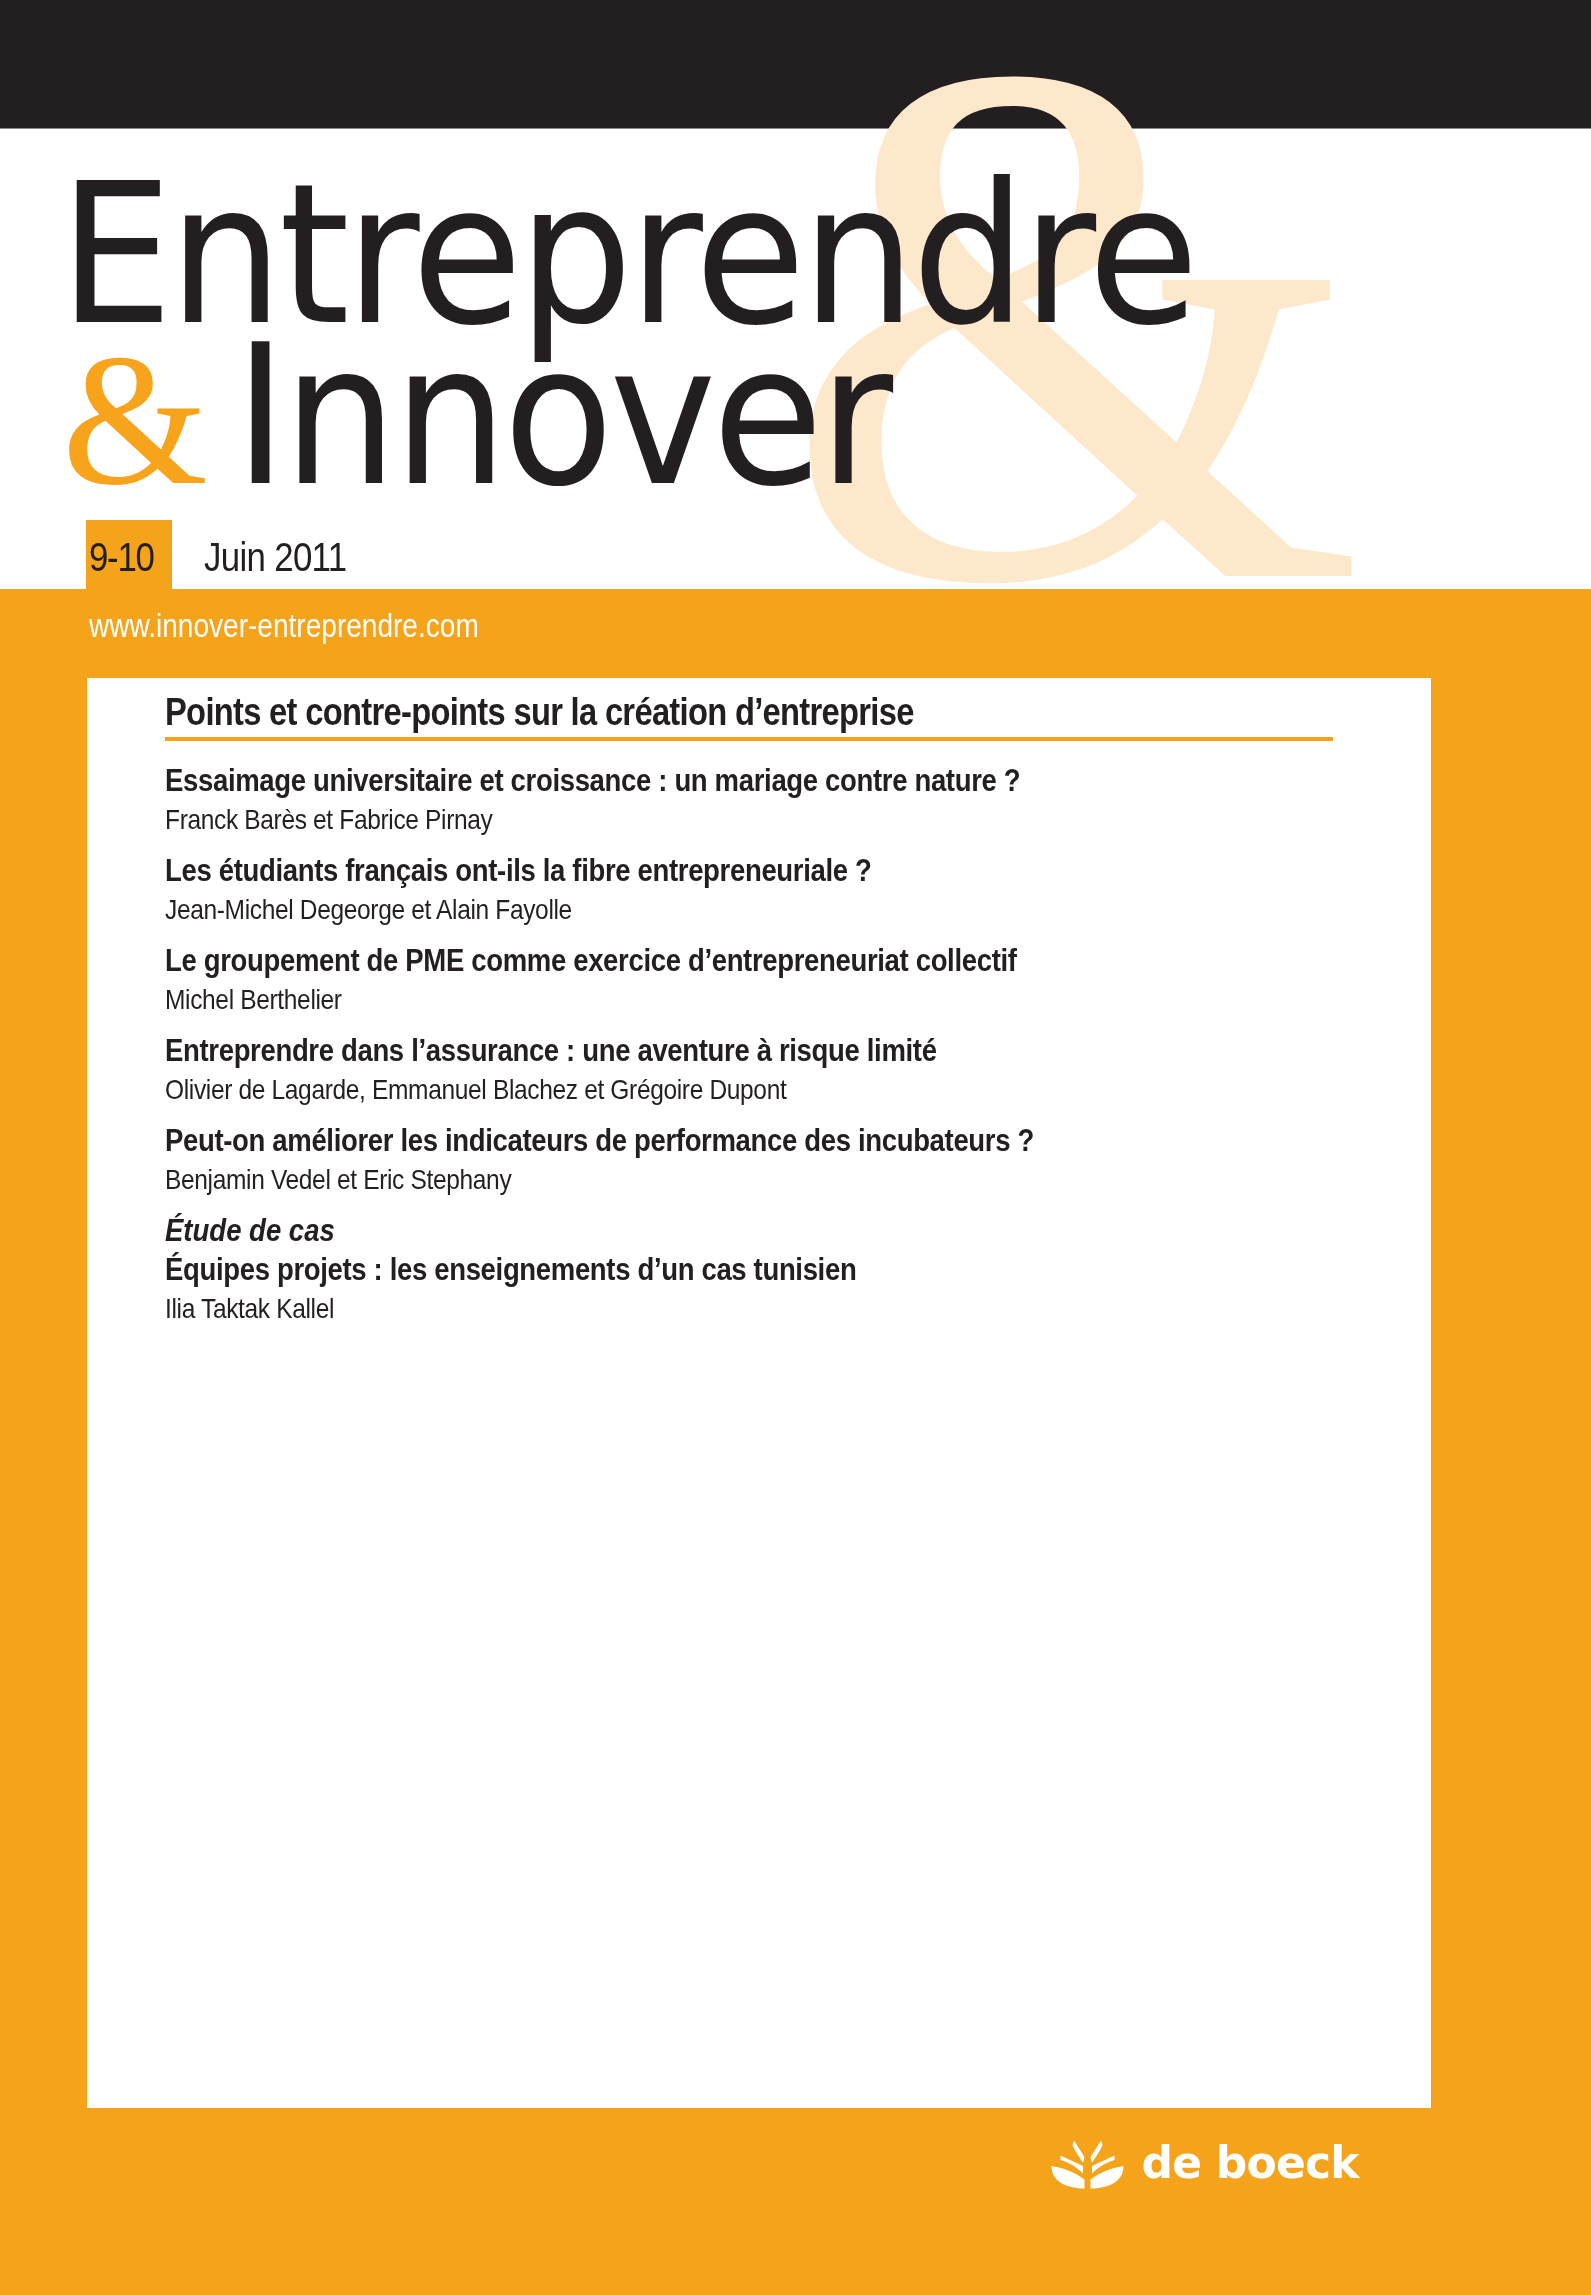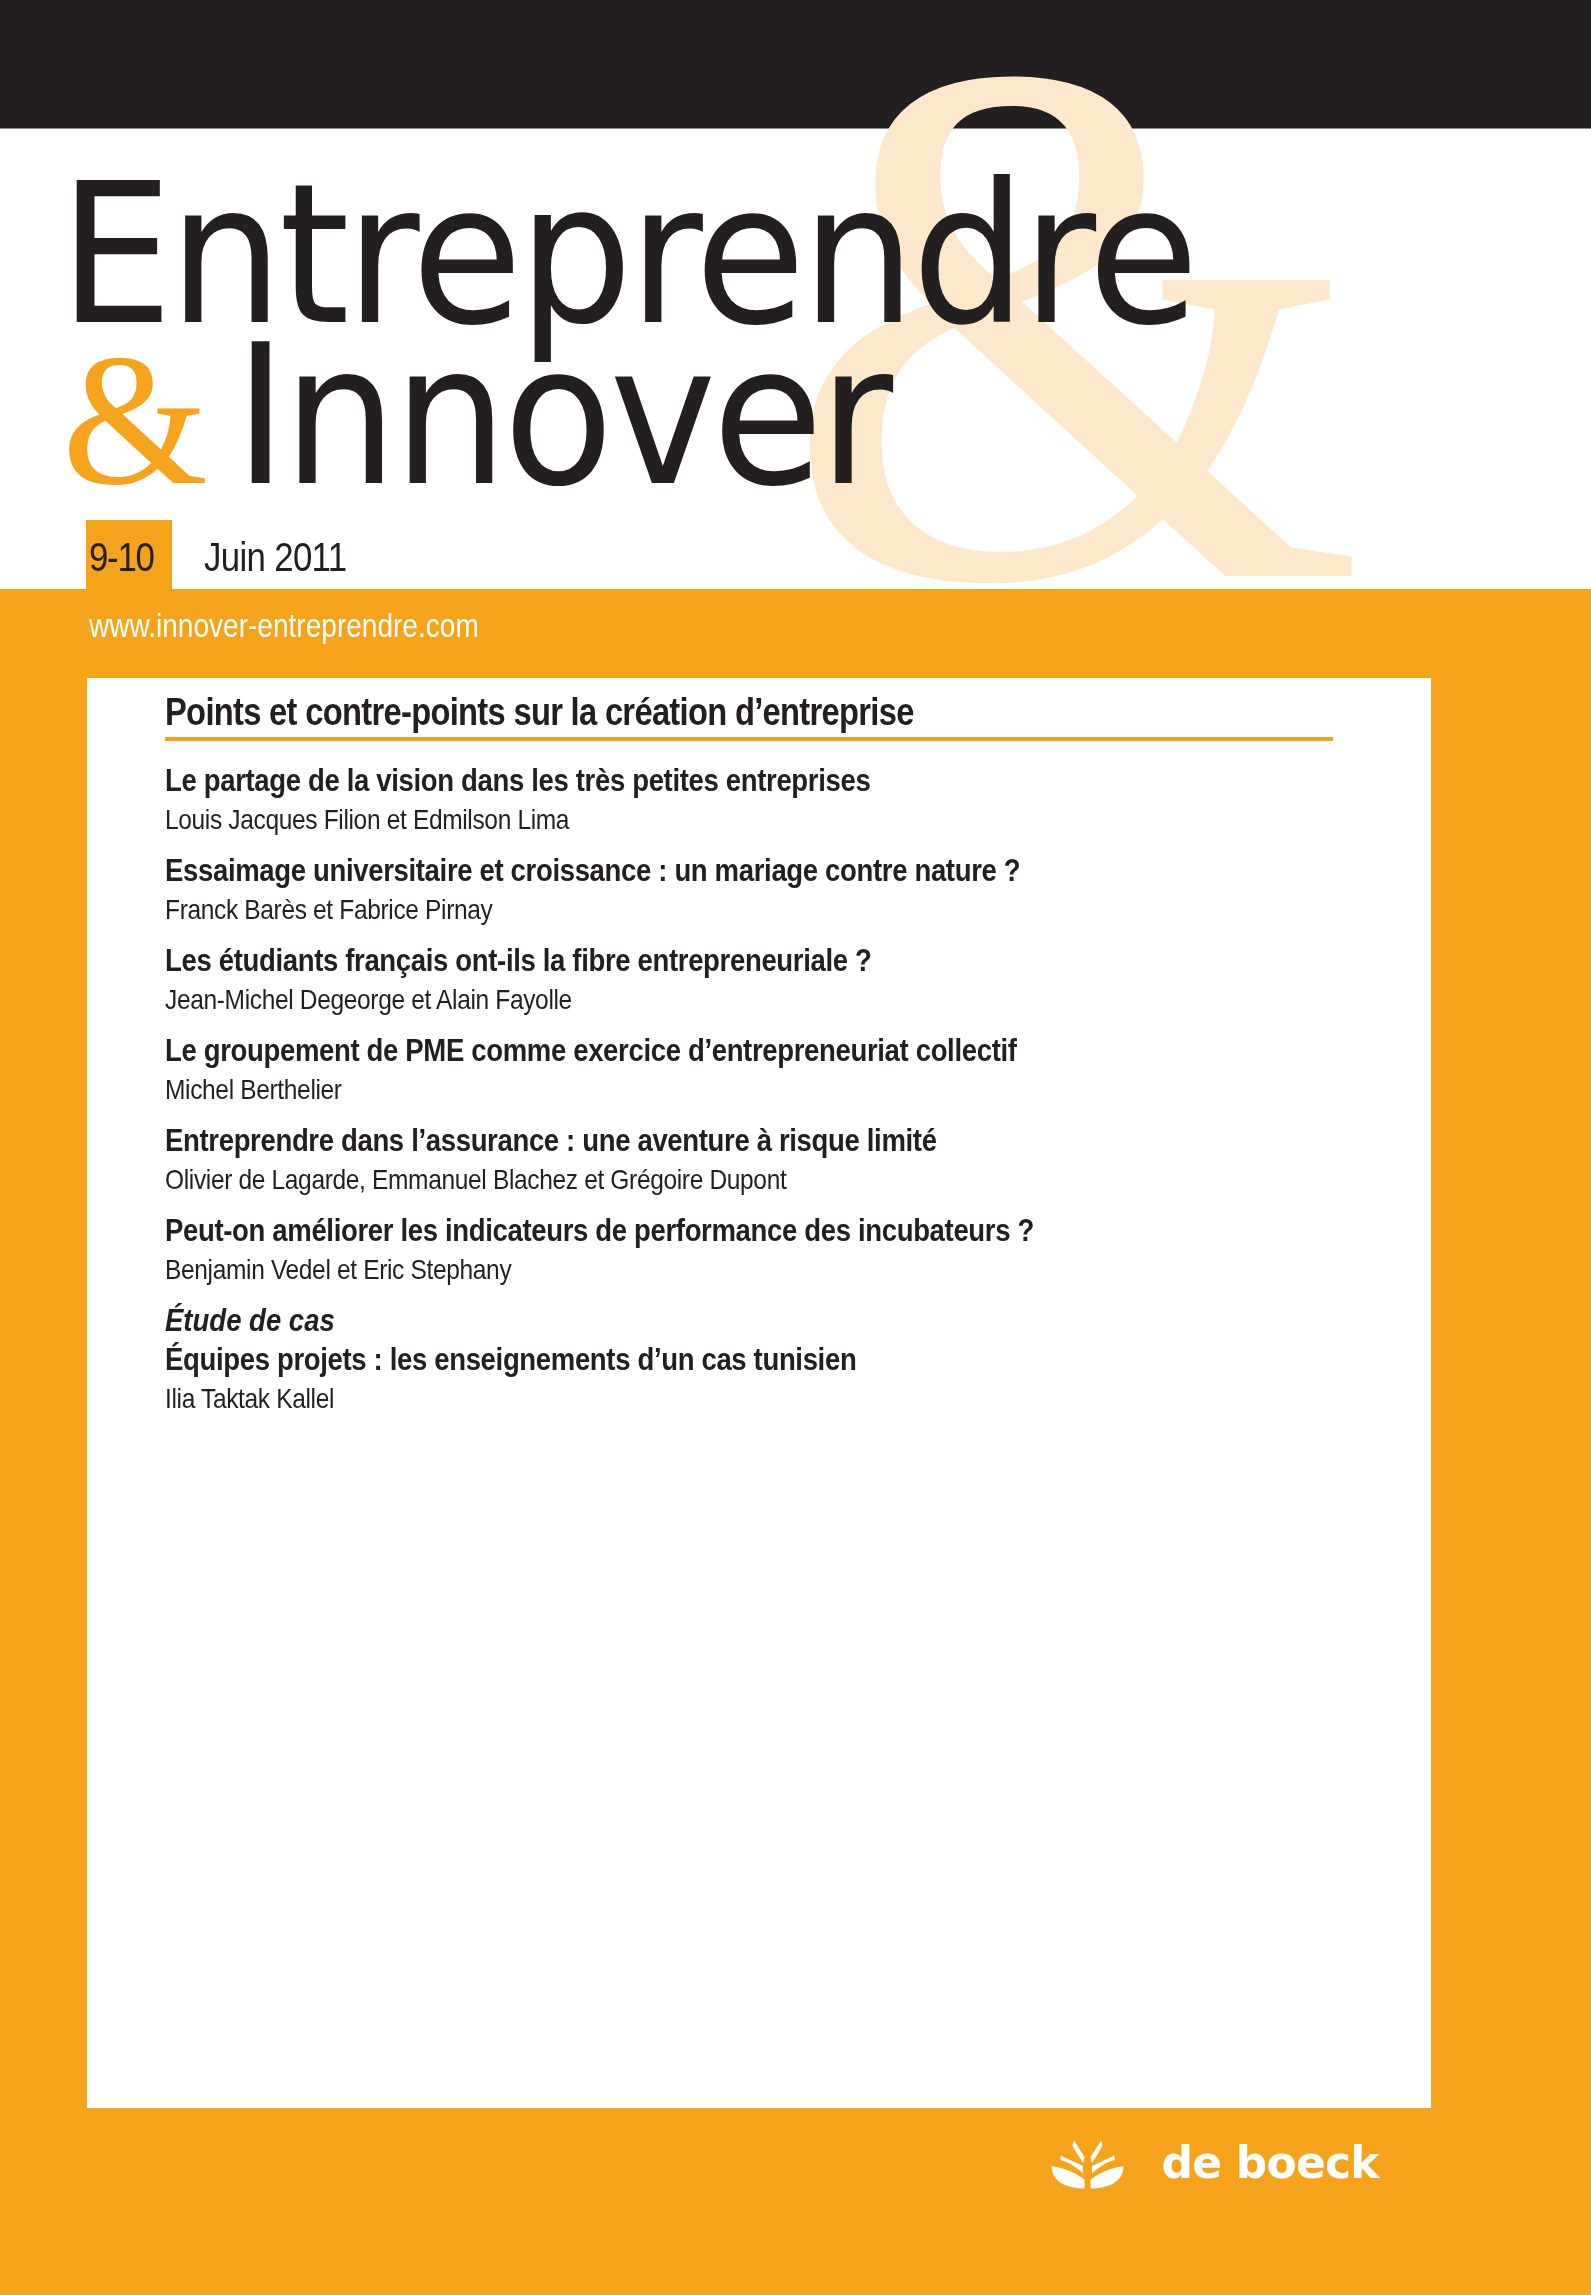--- a/index.html
+++ b/index.html
@@ -60,21 +60,21 @@
     transform: scaleX(0.86); transform-origin: left; white-space: nowrap;
   }
   .entry-title {
     font-size: 32px; line-height: 39px; font-weight: bold; color: #231f20; letter-spacing: -0.4px;
     width: 1337px; transform: scaleX(0.86); transform-origin: left top;
   }
   .entry-author {
     font-size: 28.5px; line-height: 39px; color: #231f20; letter-spacing: -0.4px;
     transform: scaleX(0.86); transform-origin: left; white-space: nowrap;
   }
-  .publisher { position: absolute; left: 1050px; top: 2136px; display: flex; align-items: center; gap: 20px; }
+  .publisher { position: absolute; left: 1050px; top: 2136px; display: flex; align-items: center; }
   .publisher-logo { width: 75px; height: 54px; margin-right: 16.5px; }
   .publisher-name {
     font-family: "DejaVu Sans", sans-serif; font-size: 44px; line-height: 54px; font-weight: bold;
     color: #ffffff; letter-spacing: -0.8px;
   }
 </style>
 </head>
 <body>
 
 <div class="top-bar"></div>
@@ -93,24 +93,20 @@
 <div class="issue-number">9-10</div>
 <div class="issue-date">Juin 2011</div>
 
 <div class="website">www.innover-entreprendre.com</div>
 
 <div class="toc-box">
   <div class="toc-heading">Points et contre-points sur la création d’entreprise</div>
   <div class="toc-rule"></div>
 
   <div class="toc-list">
-    <div class="entry">
-      <div class="entry-title">Le partage de la vision dans les très petites entreprises</div>
-      <div class="entry-author">Louis Jacques Filion et Edmilson Lima</div>
-    </div>
     <div class="entry">
       <div class="entry-title">Essaimage universitaire et croissance : un mariage contre nature ?</div>
       <div class="entry-author">Franck Barès et Fabrice Pirnay</div>
     </div>
     <div class="entry">
       <div class="entry-title">Les étudiants français ont-ils la fibre entrepreneuriale ?</div>
       <div class="entry-author">Jean-Michel Degeorge et Alain Fayolle</div>
     </div>
     <div class="entry">
       <div class="entry-title">Le groupement de PME comme exercice d’entrepreneuriat collectif</div>

